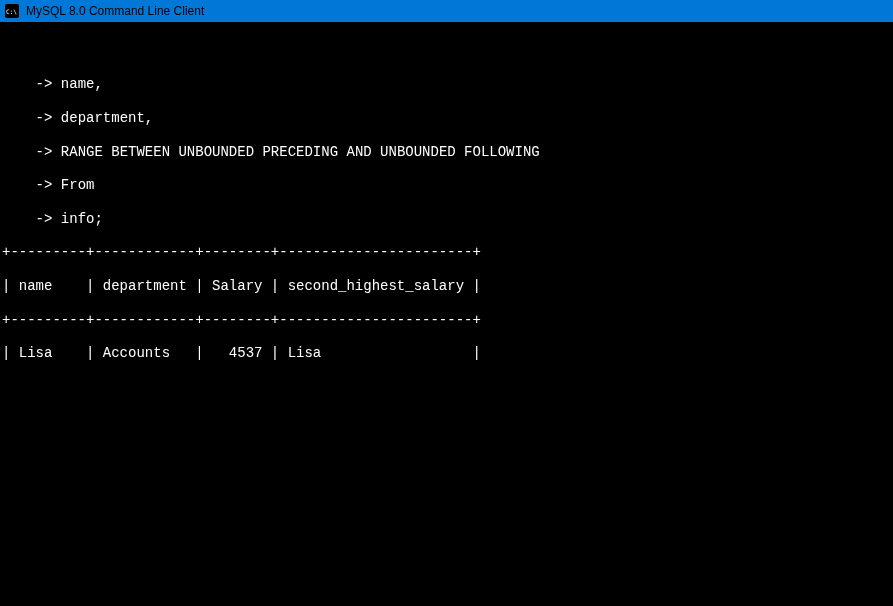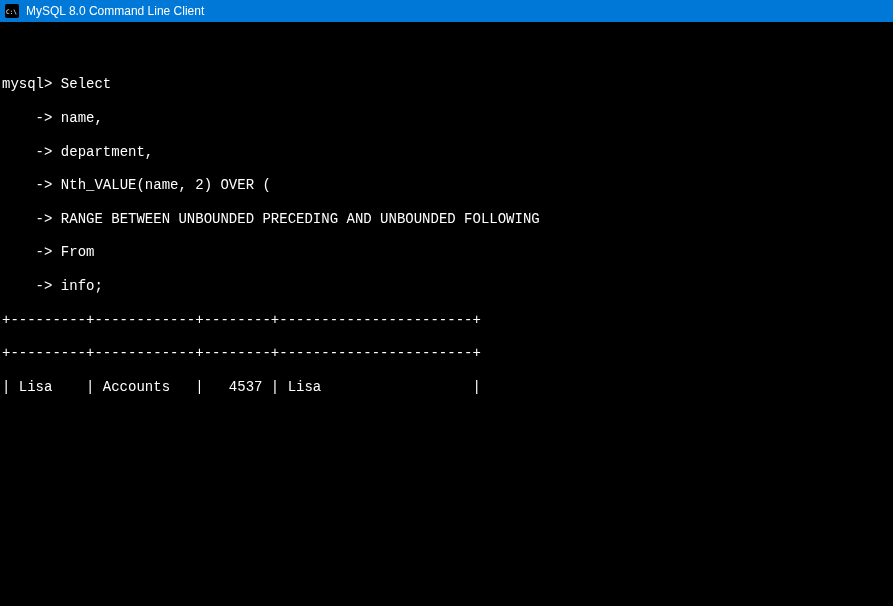--- a/index.html
+++ b/index.html
@@ -11,21 +11,21 @@
       font-family: Consolas, 'Courier New', monospace;
       font-size: 14px;
       background: #000;
       color: #fff;
       width: 893px;
       height: 606px;
       overflow: hidden;
     }
     .titlebar {
       background: #0078d7;
-      color: #ffffff;
+      color: #000000;
       height: 22px;
       display: flex;
       align-items: center;
       padding: 0 4px;
       font-family: 'Segoe UI', Tahoma, sans-serif;
       font-size: 12px;
     }
     .titlebar-icon {
       width: 16px;
       height: 16px;
@@ -52,28 +52,27 @@
     <svg viewBox="0 0 16 16">
       <rect x="0" y="0" width="16" height="16" fill="#000" rx="2"></rect>
       <text x="1" y="11" font-size="7" fill="#fff" font-family="monospace">C:\</text>
     </svg>
   </span>
   <span>MySQL 8.0 Command Line Client</span>
 </div>
 
 <div class="terminal">
 <div> </div>
-<div><span>mysql&gt;</span> <span>Select</span></div>
 <div><span>    -&gt;</span> <span>name,</span></div>
 <div><span>    -&gt;</span> <span>department,</span></div>
-<div><span>    -&gt;</span> <span>Nth_VALUE(name, 2) OVER (</span></div>
 <div><span>    -&gt;</span> <span>RANGE BETWEEN UNBOUNDED PRECEDING AND UNBOUNDED FOLLOWING</span></div>
 <div><span>    -&gt;</span> <span>From</span></div>
 <div><span>    -&gt;</span> <span>info;</span></div>
 <div>+---------+------------+--------+-----------------------+</div>
+<div>| name    | department | Salary | second_highest_salary |</div>
 <div>+---------+------------+--------+-----------------------+</div>
 <div>| Lisa    | Accounts   |   4537 | Lisa                  |</div>
 
 
 
 
 
 
 
 

